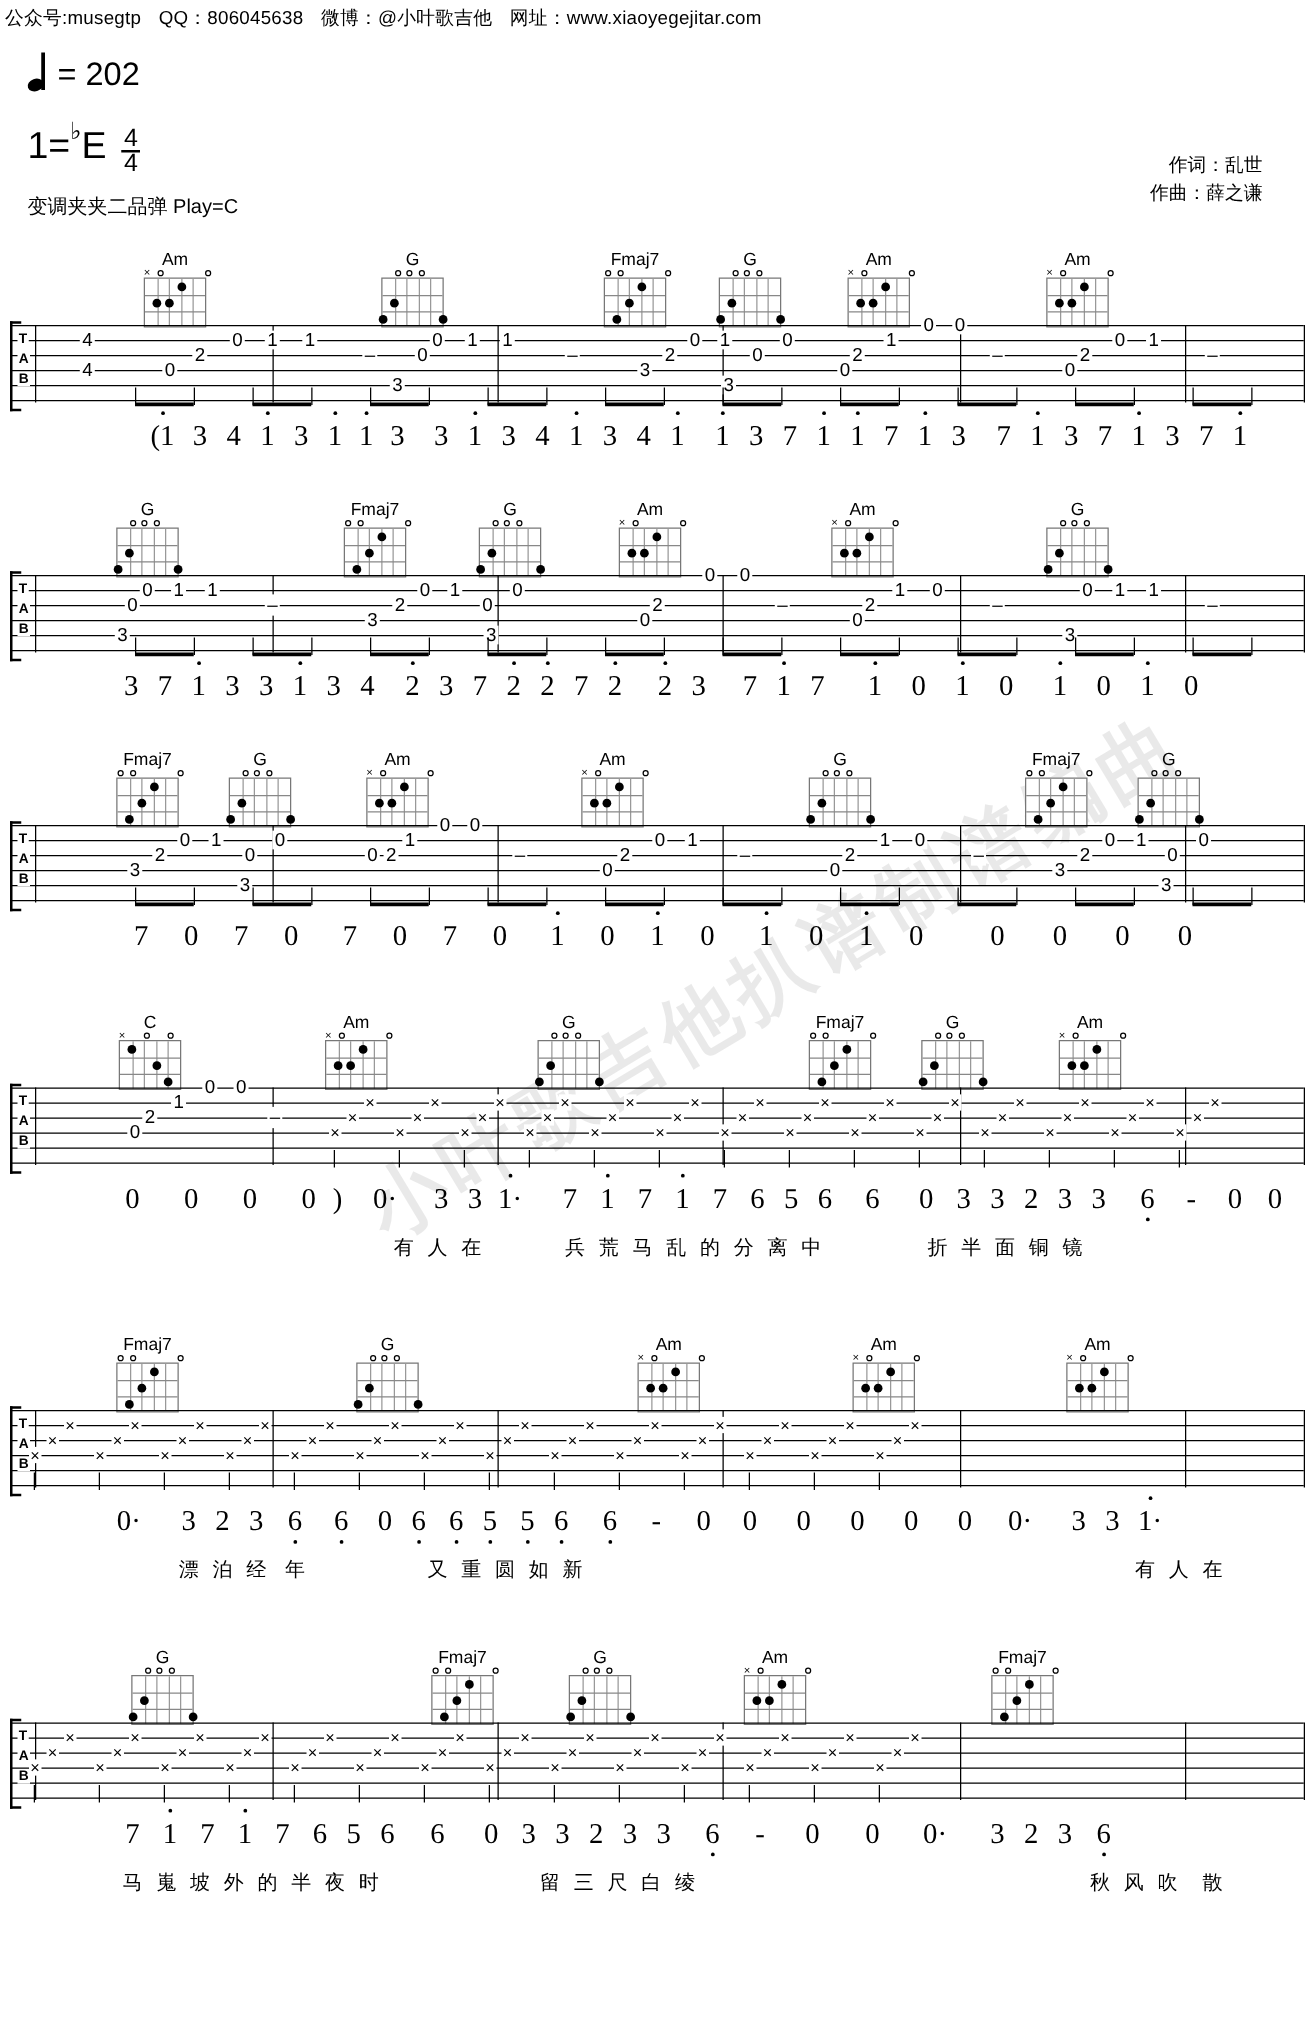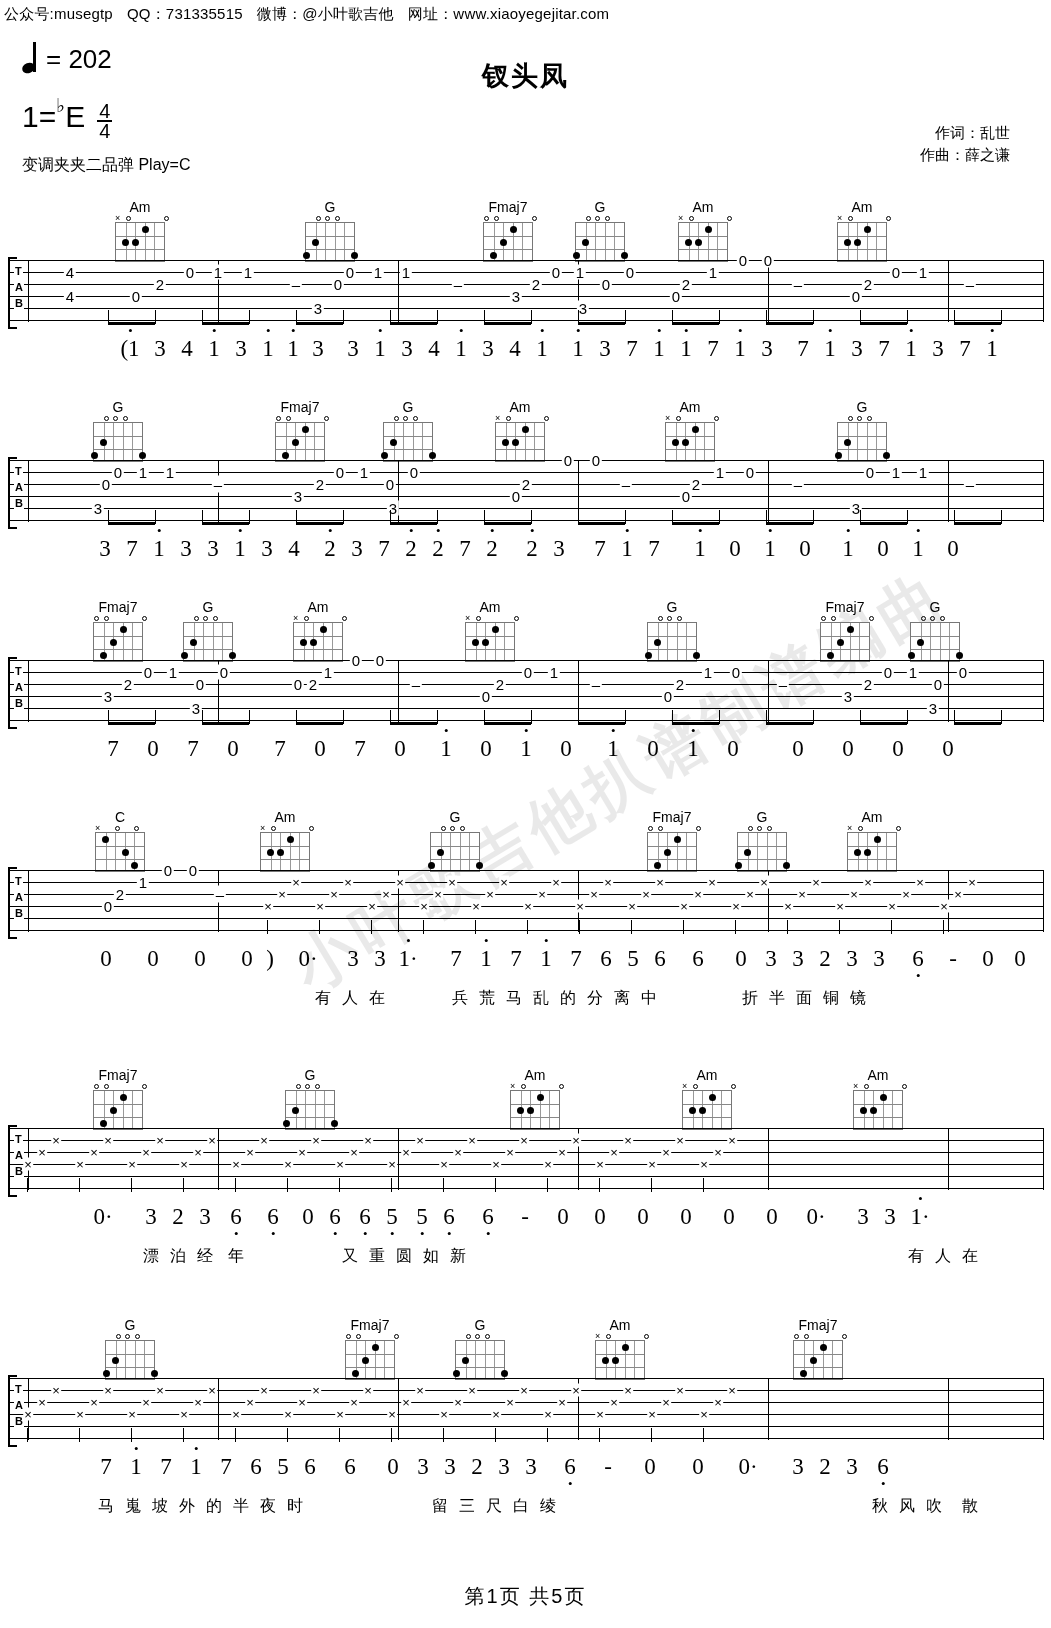--- a/index.html
+++ b/index.html
@@ -78,42 +78,41 @@
 
   .footer{position:absolute;left:0;bottom:18px;width:1051px;text-align:center;font-size:20px;letter-spacing:2px;}
 </style>
 </head>
 <body>
 
 <div class="sheet">
 
   <div class="topbar">
     <span>公众号:musegtp</span>
-    <span>QQ：731335515</span>
+    <span>QQ：806045638</span>
     <span>微博：@小叶歌吉他</span>
     <span>网址：www.xiaoyegejitar.com</span>
   </div>
 
   <div class="tempo">
     <span class="qnote"></span>
     <span>= 202</span>
   </div>
 
   <div class="keysig">
     <span>1=</span>
     <span class="flat">♭</span>
     <span>E</span>
     <span class="meter">
       <span class="num">4</span>
       <span class="den">4</span>
     </span>
   </div>
   <div class="capo">变调夹夹二品弹 Play=C</div>
 
-  <div class="title">钗头凤</div>
 
   <div class="credits">
     <div>作词：乱世</div>
     <div>作曲：薛之谦</div>
   </div>
 
   <div class="watermark">小叶歌吉他扒谱制谱编曲</div>
 
   <div id="systems-host">
       <div class="system" style="top: 200px;">
@@ -1487,14 +1486,13 @@
           <span class="ly" style="left: 513px;">白</span>
           <span class="ly" style="left: 540px;">绫</span>
           <span class="ly" style="left: 872px;">秋</span>
           <span class="ly" style="left: 899px;">风</span>
           <span class="ly" style="left: 926px;">吹</span>
           <span class="ly" style="left: 962px;">散</span>
         </div>
       </div>
     </div>
 
-  <div class="footer">第1页 共5页</div>
 </div>
 
 </body></html>

